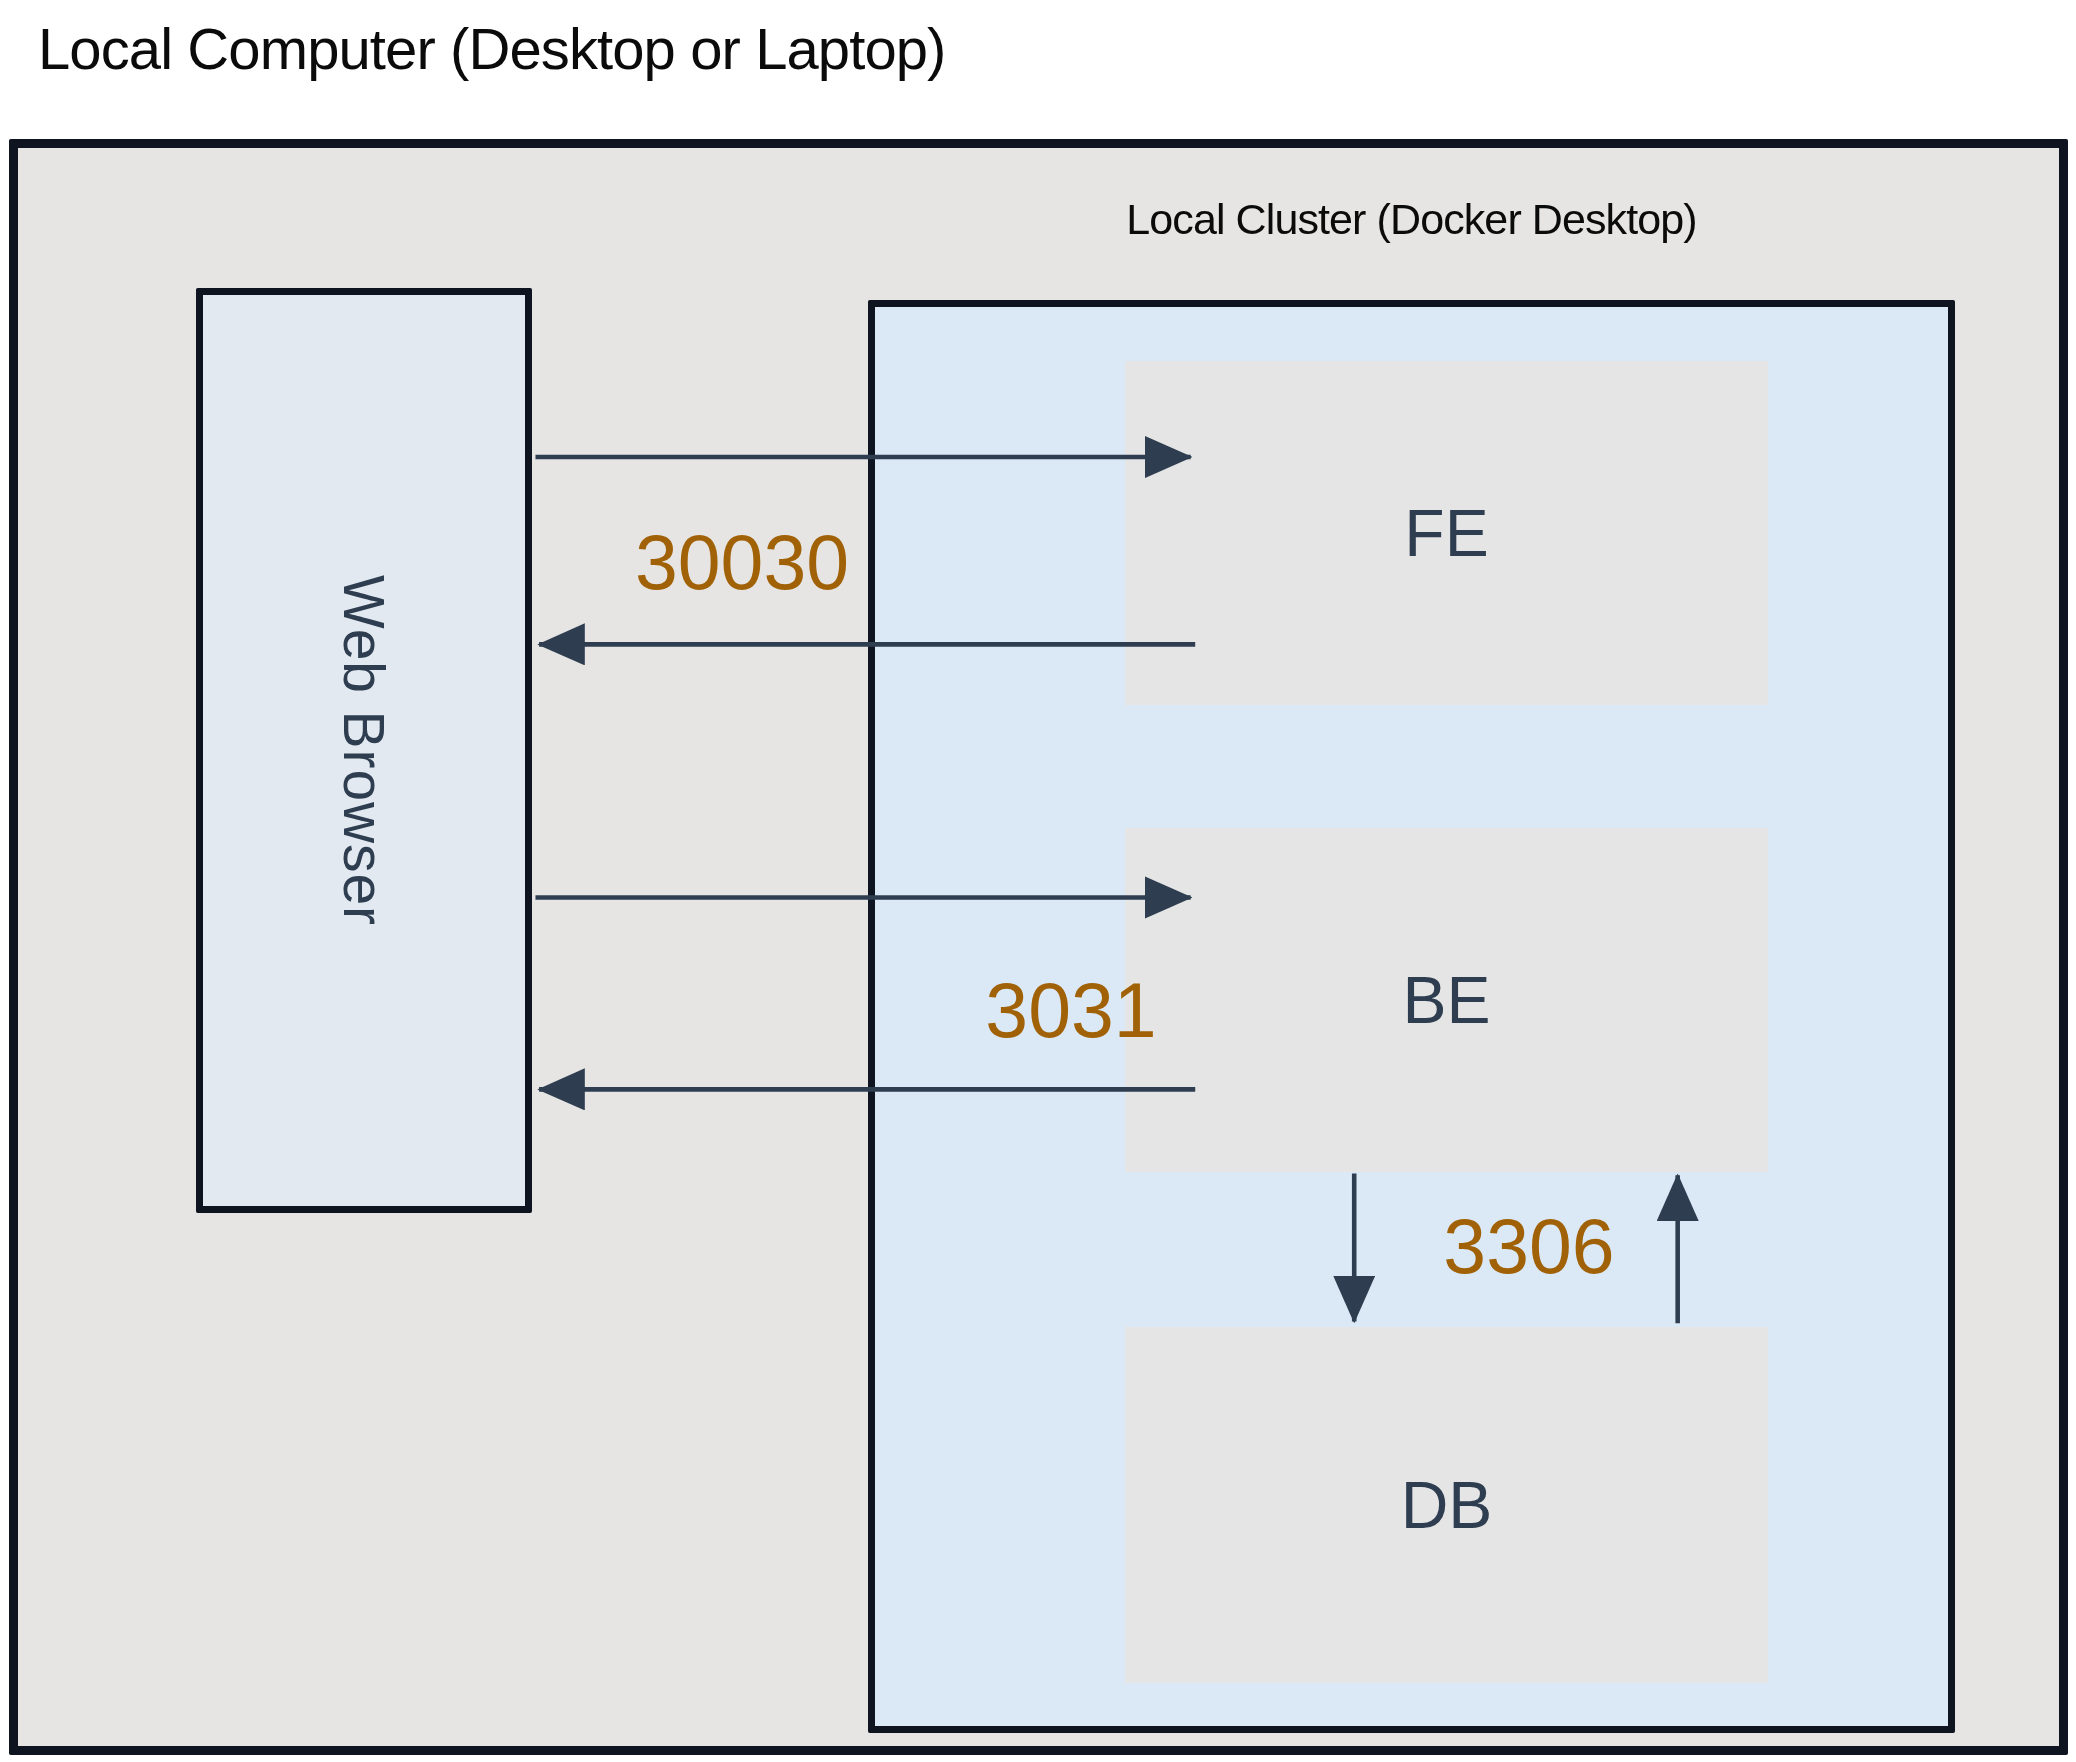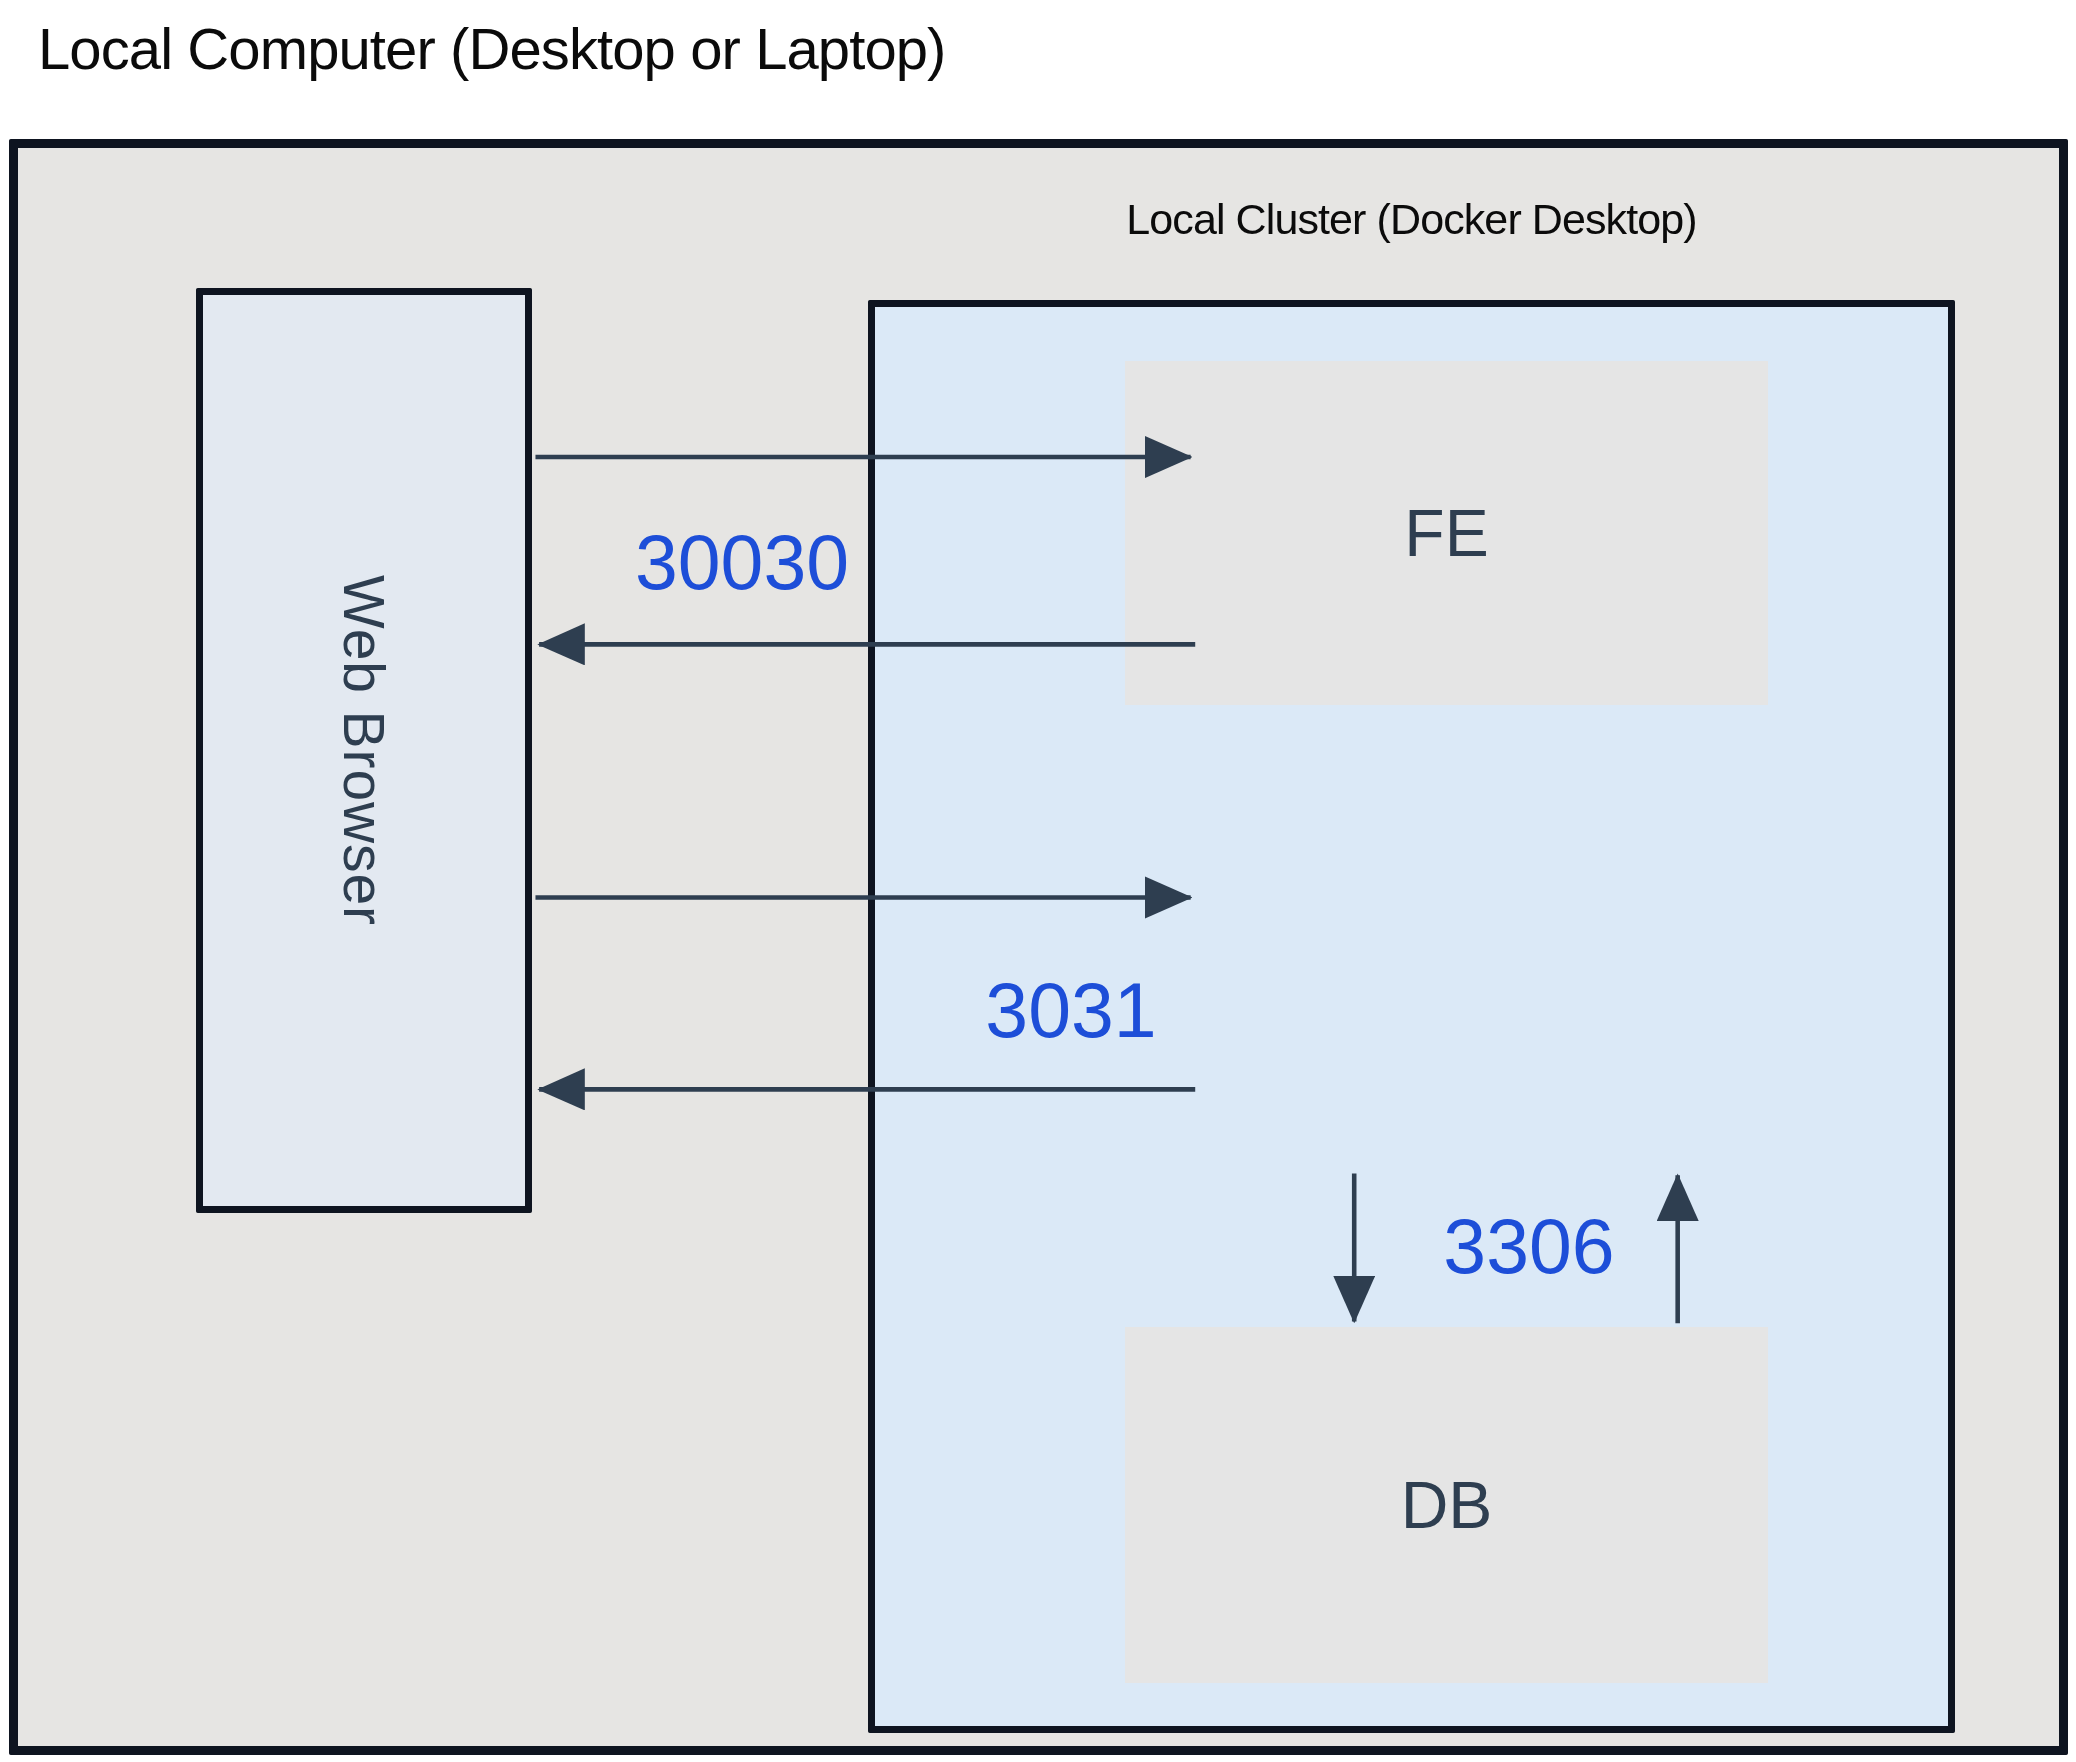--- a/index.html
+++ b/index.html
@@ -114,21 +114,21 @@
   .arrows line {
     stroke: #2e3e50;
     stroke-width: 5;
   }
 
   
   .port {
     position: absolute;
     transform: translate(-50%, -50%);
     font-size: 77px;
-    color: #1d4ed8;
+    color: #a16207;
     white-space: nowrap;
     text-align: right;
   }
   .port-30030 { left: 742px;  top: 562px; }
   .port-3000  { left: 1071px; top: 562px; }
   .port-30031 { left: 742px;  top: 1010px; }
   .port-3031  { left: 1071px; top: 1010px; }
   .port-3306  { left: 1517px; top: 1246px; margin-left: 12px; }
 </style>
 </head>
@@ -145,20 +145,23 @@
   <div class="cluster-box"></div>
 
   <div class="wb-box">
     <span class="wb-label">Web Browser</span>
   </div>
 
   <div class="node node-fe">
     <span>FE</span>
   </div>
 
+  <div class="node node-be">
+    <span>BE</span>
+  </div>
 
   <div class="node node-db">
     <span>DB</span>
   </div>
 
   <svg class="arrows" viewBox="0 0 2273 1929" xmlns="http://www.w3.org/2000/svg">
     <defs>
       <marker id="head" markerUnits="userSpaceOnUse" markerWidth="52" markerHeight="46" viewBox="0 0 52 46" refX="50" refY="23" orient="auto">
         <path d="M0,0 L52,23 L0,46 Z" fill="#2e3e50"></path>
       </marker>

